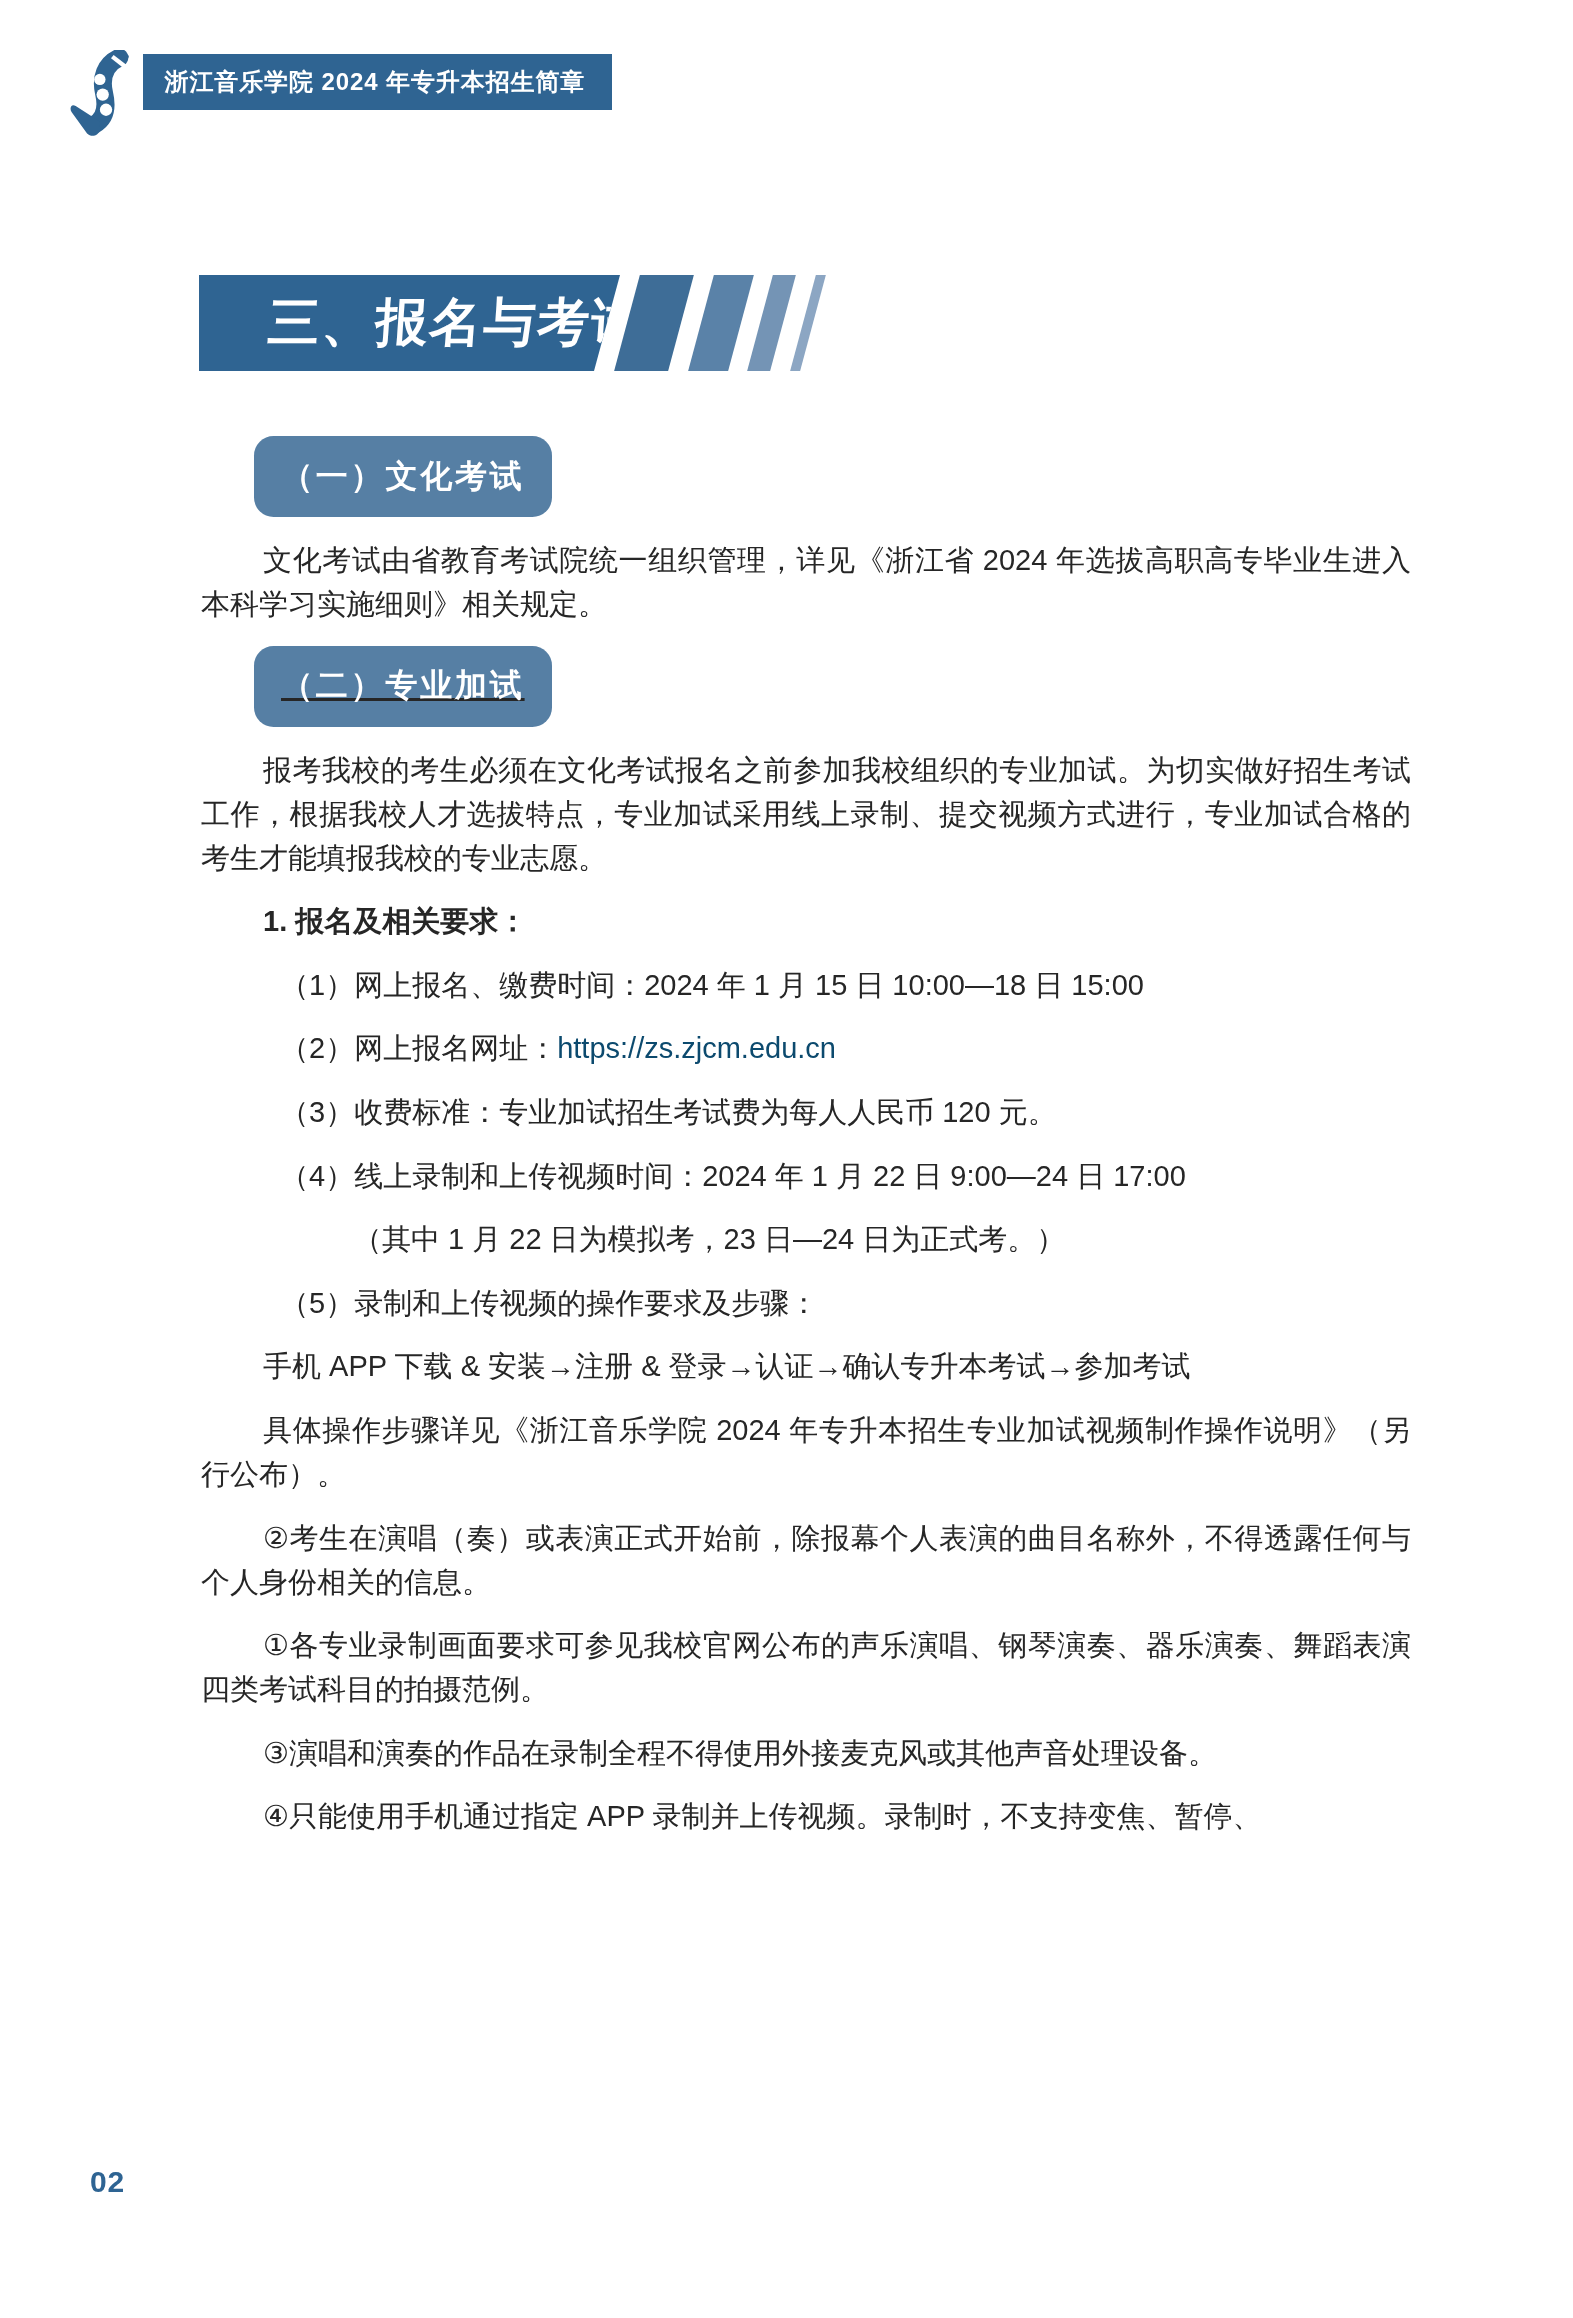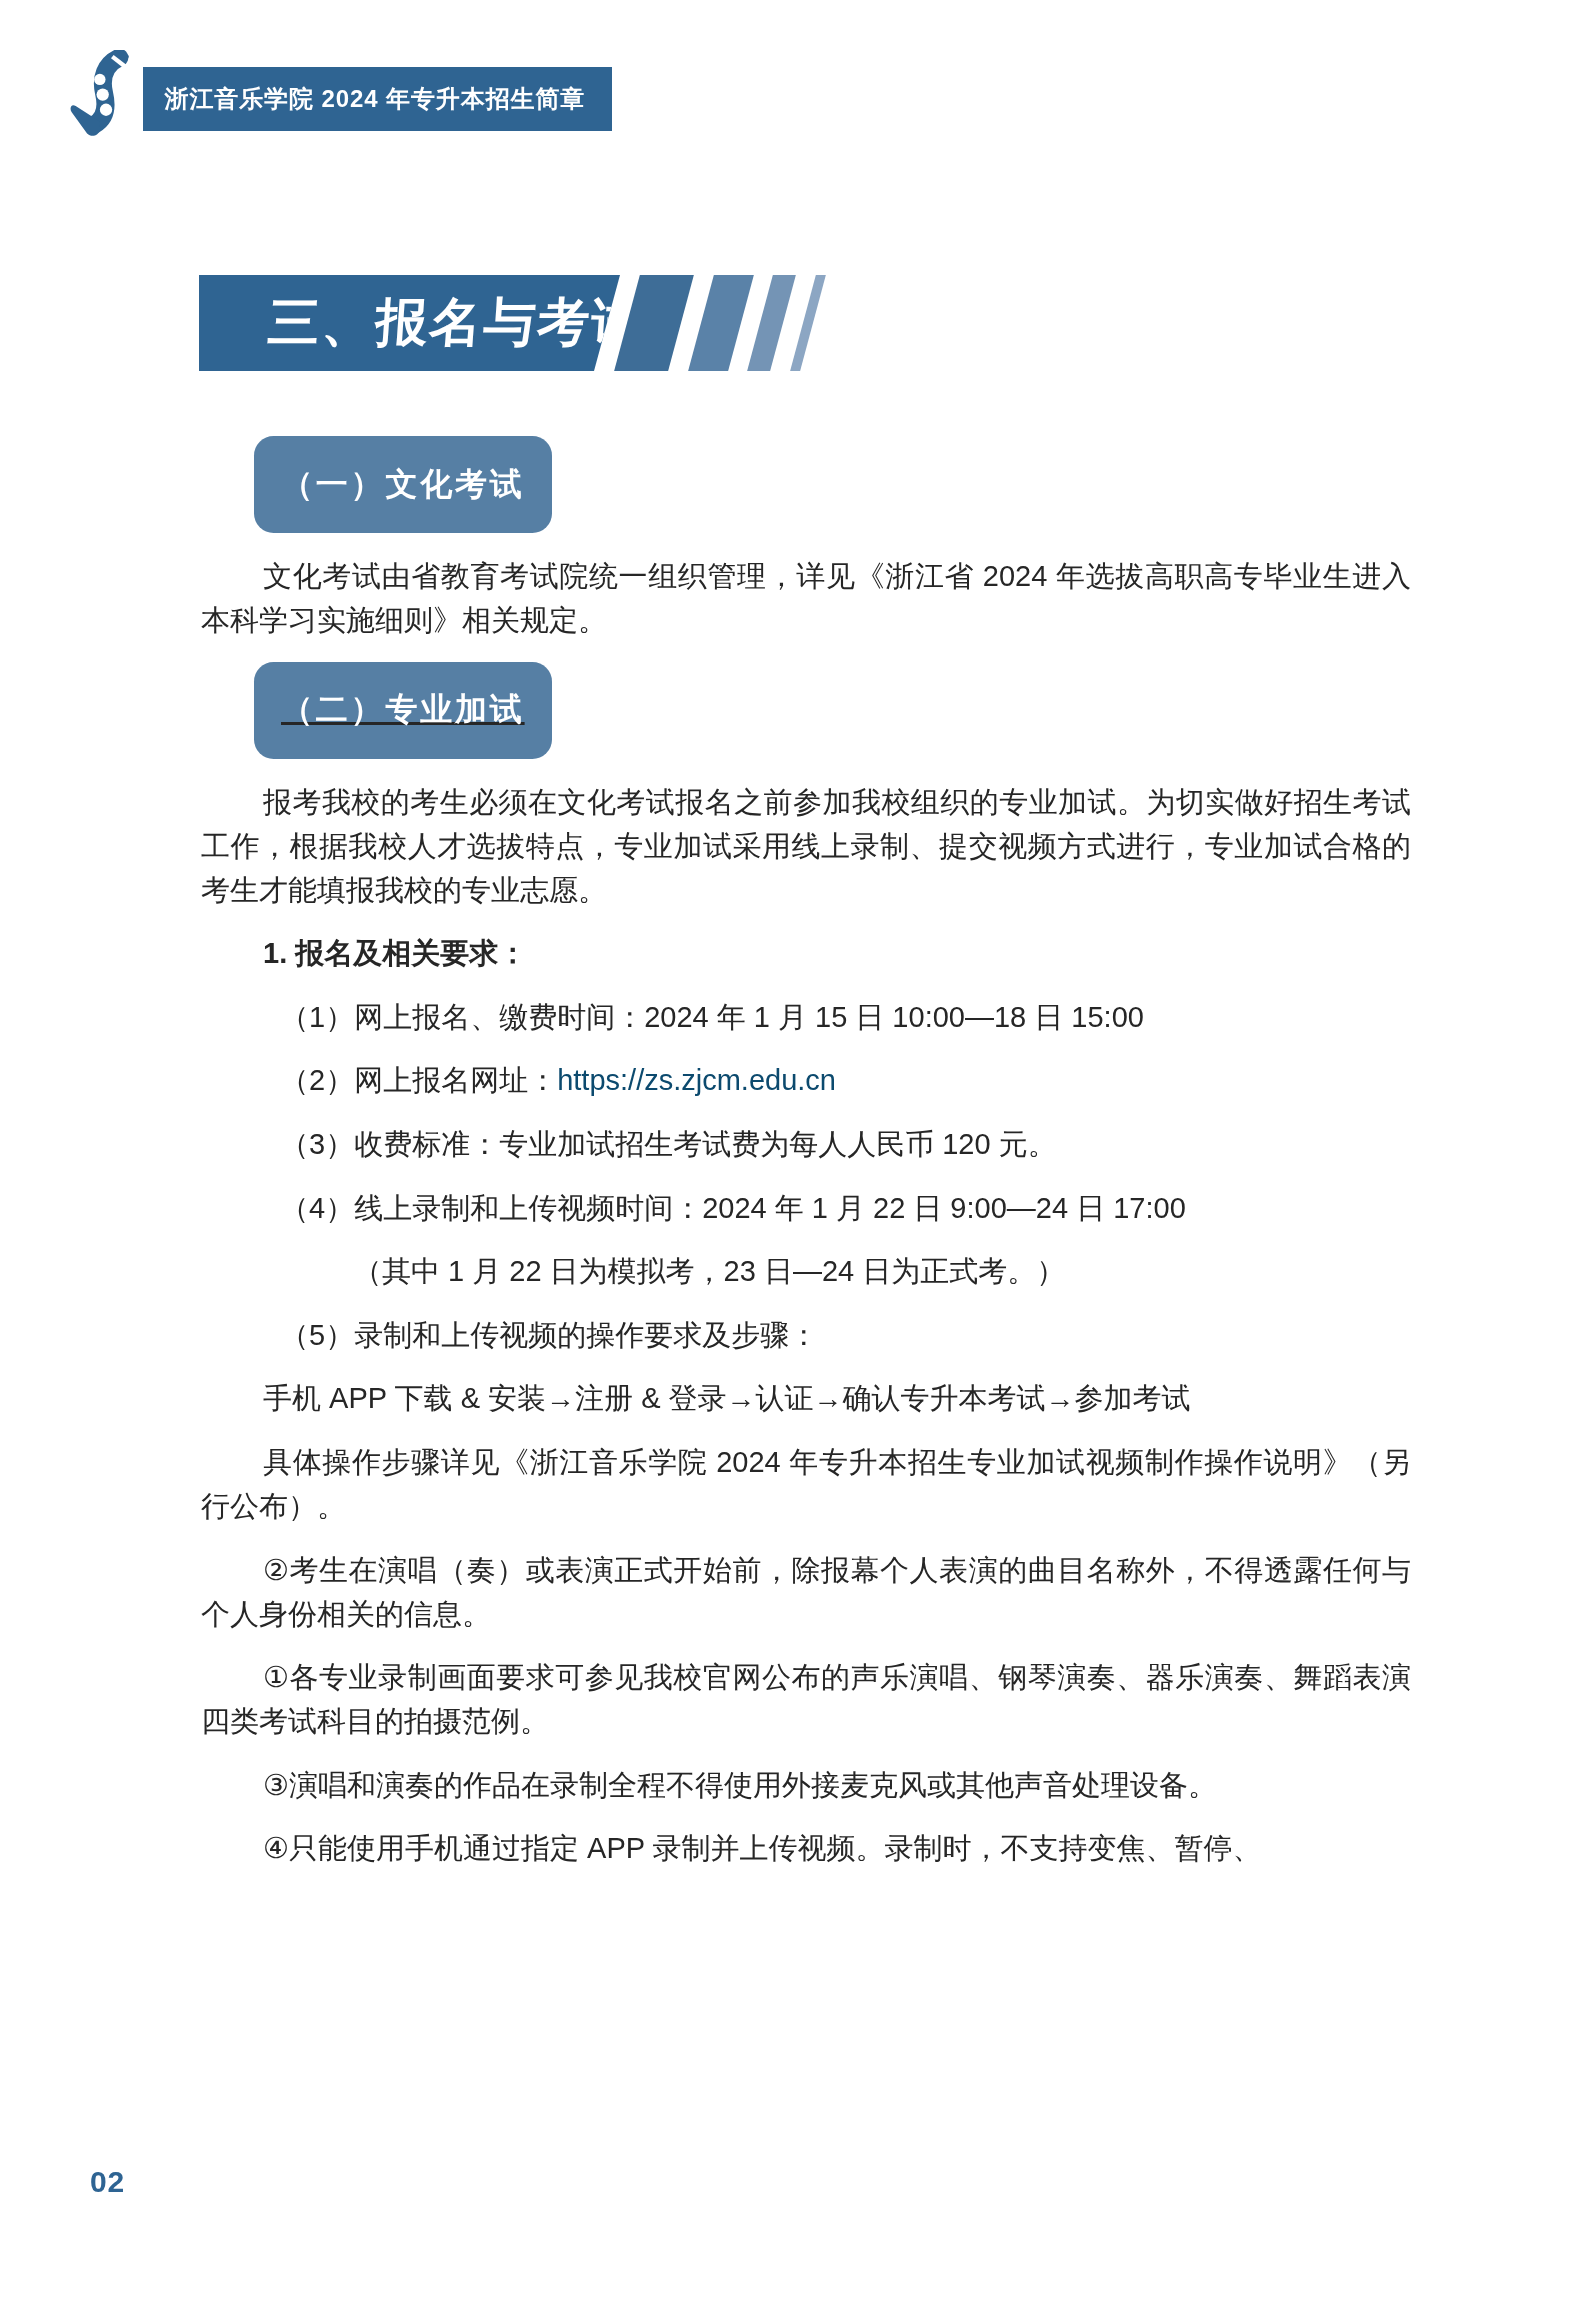--- a/index.html
+++ b/index.html
@@ -13,22 +13,22 @@
     color:#262626;
   }
   
   .sax-icon{
     position:absolute;
     left:70px; top:50px;
     width:64px; height:92px;
   }
   .header-banner{
     position:absolute;
-    left:143px; top:67px;
-    height:64px;
+    left:143px; top:54px;
+    height:56px;
     background:#2F6492;
     display:flex;
     align-items:center;
     padding:0 27px 0 21.5px;
   }
   .header-banner span{
     color:#ffffff;
     font-size:24px;
     font-weight:bold;
     letter-spacing:0.9px;
@@ -76,21 +76,21 @@
   }
   .pill{
     width:fit-content;
     margin-left:53px;
     margin-bottom:21px;
     height:81px;
     background:#567FA4;
     border-radius:19.6px;
     display:flex;
     align-items:center;
-    padding:8px 27px;
+    padding:0 27px;
   }
   .pill span{
     color:#ffffff;
     font-size:32px;
     font-weight:bold;
     letter-spacing:2.8px;
     white-space:nowrap;
   }
   .pill-2{margin-top:7px;text-decoration:underline;}
   .content p{

